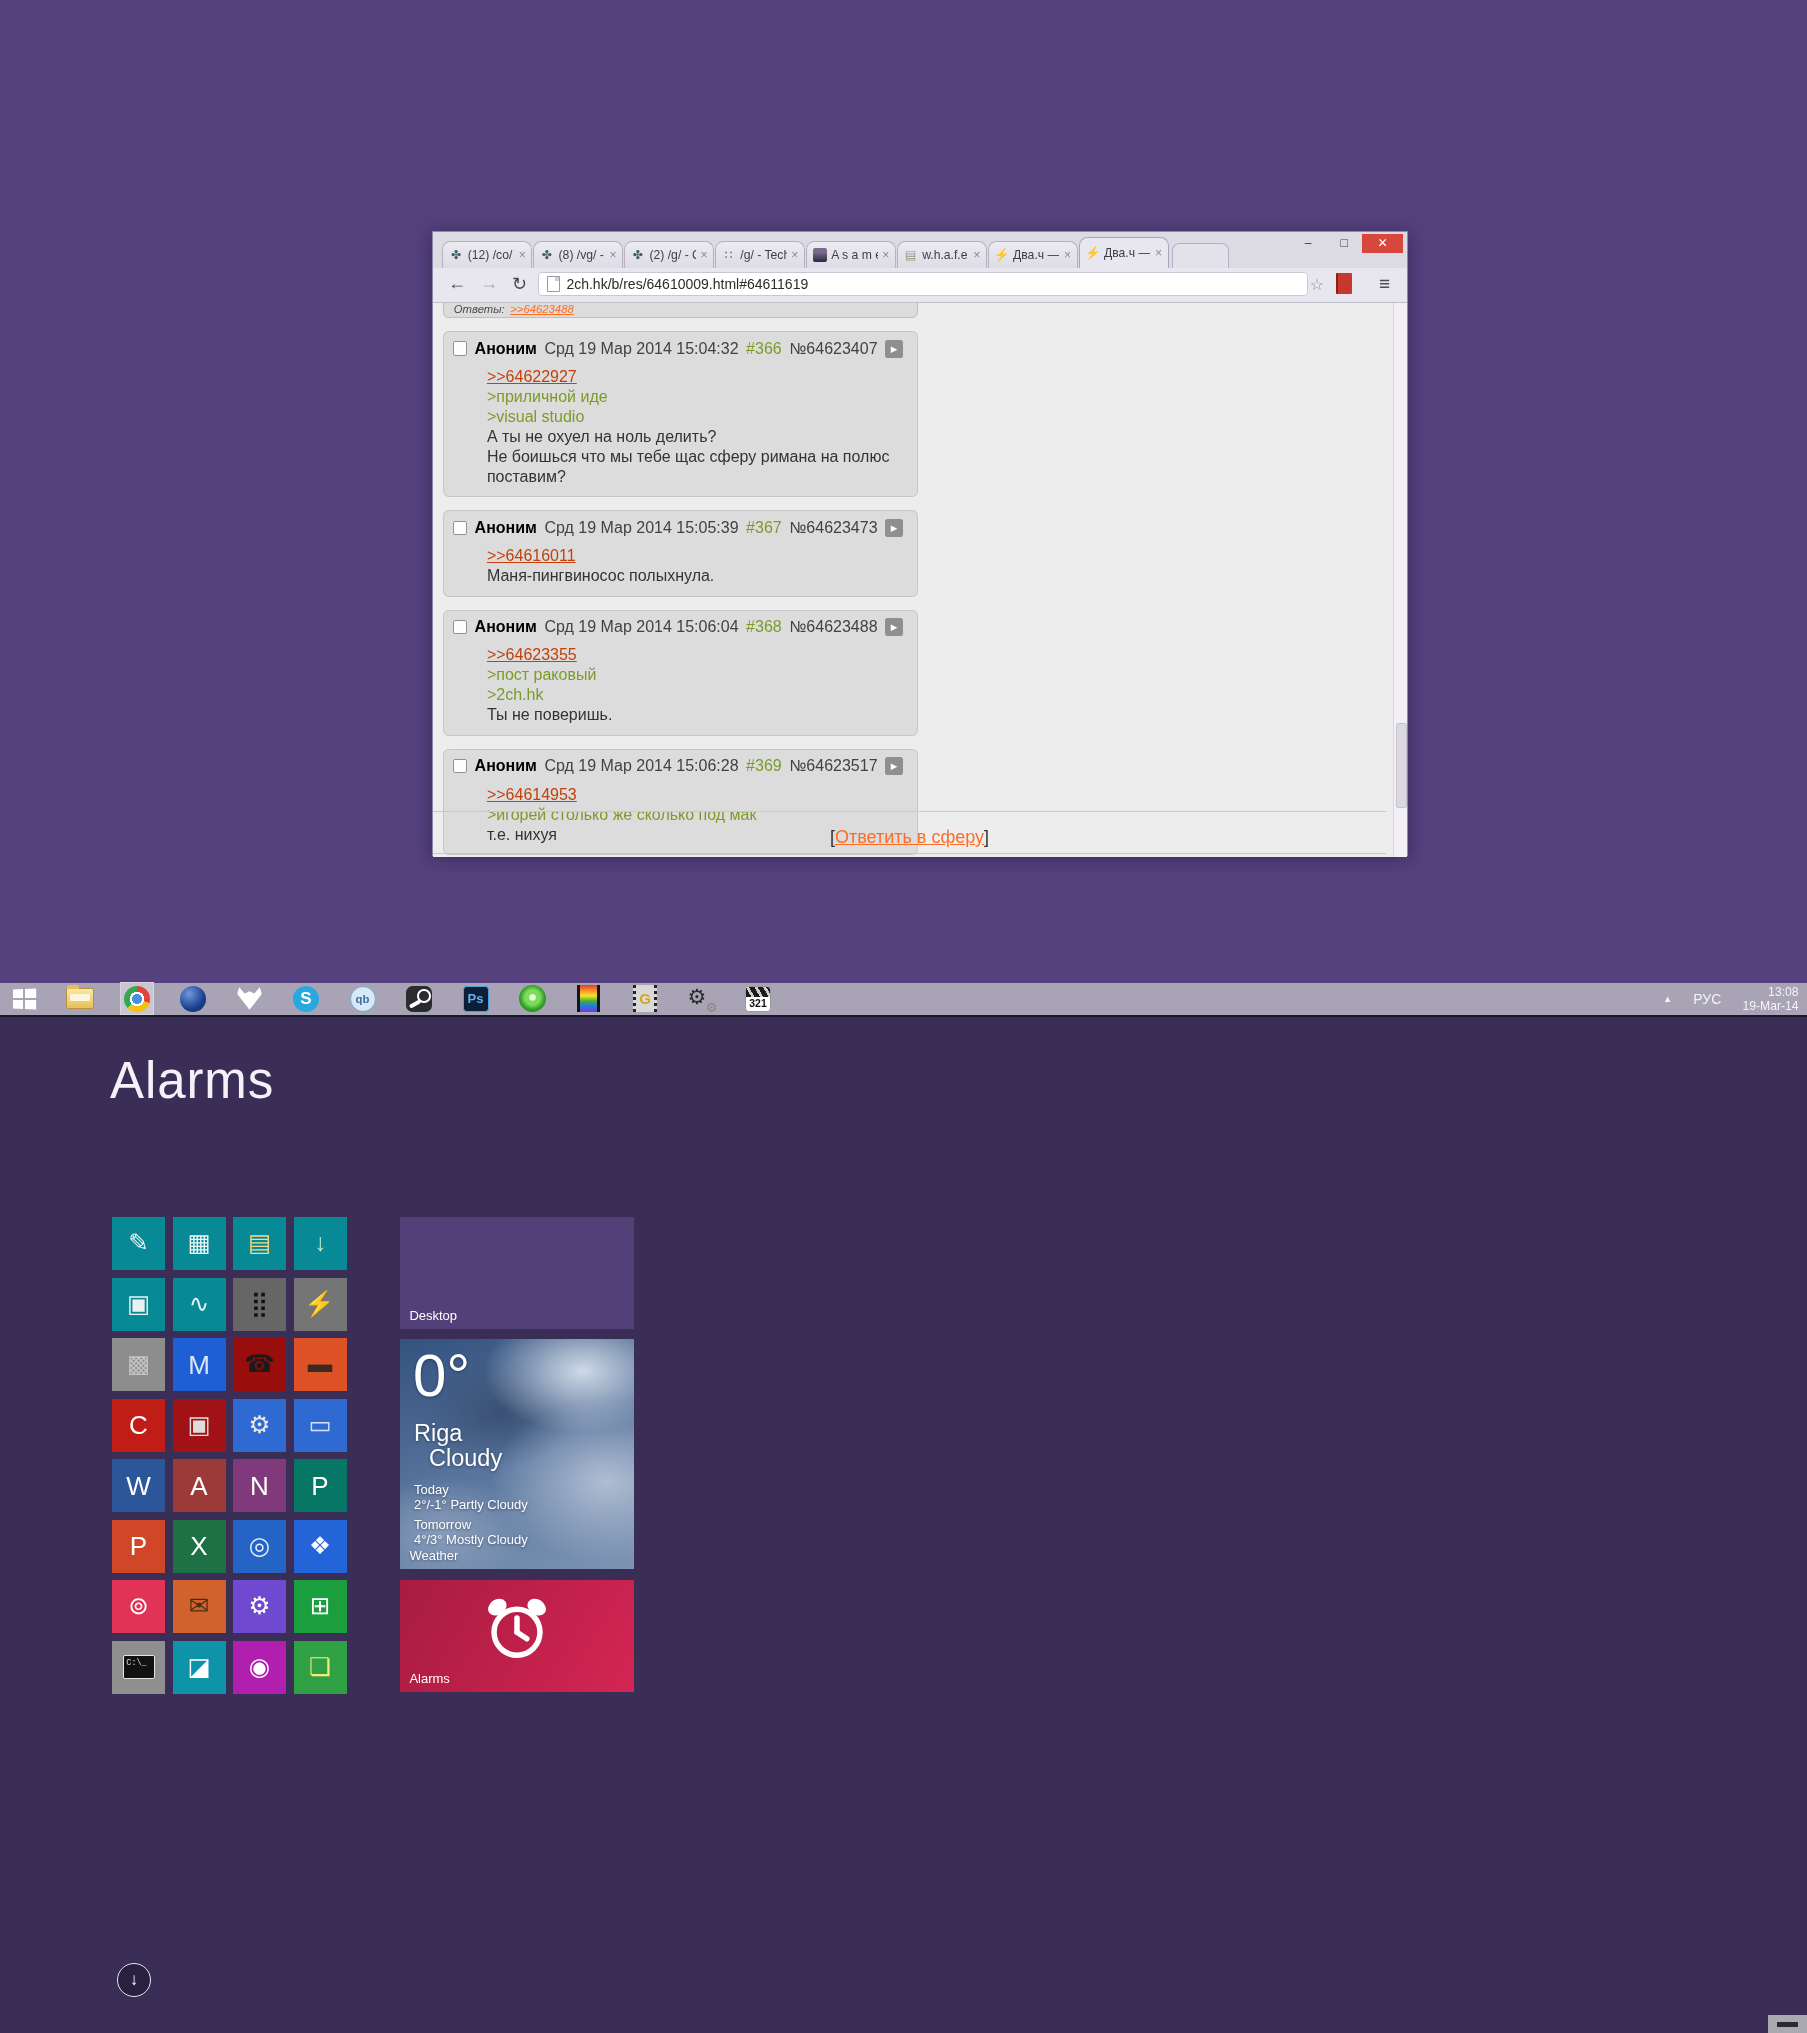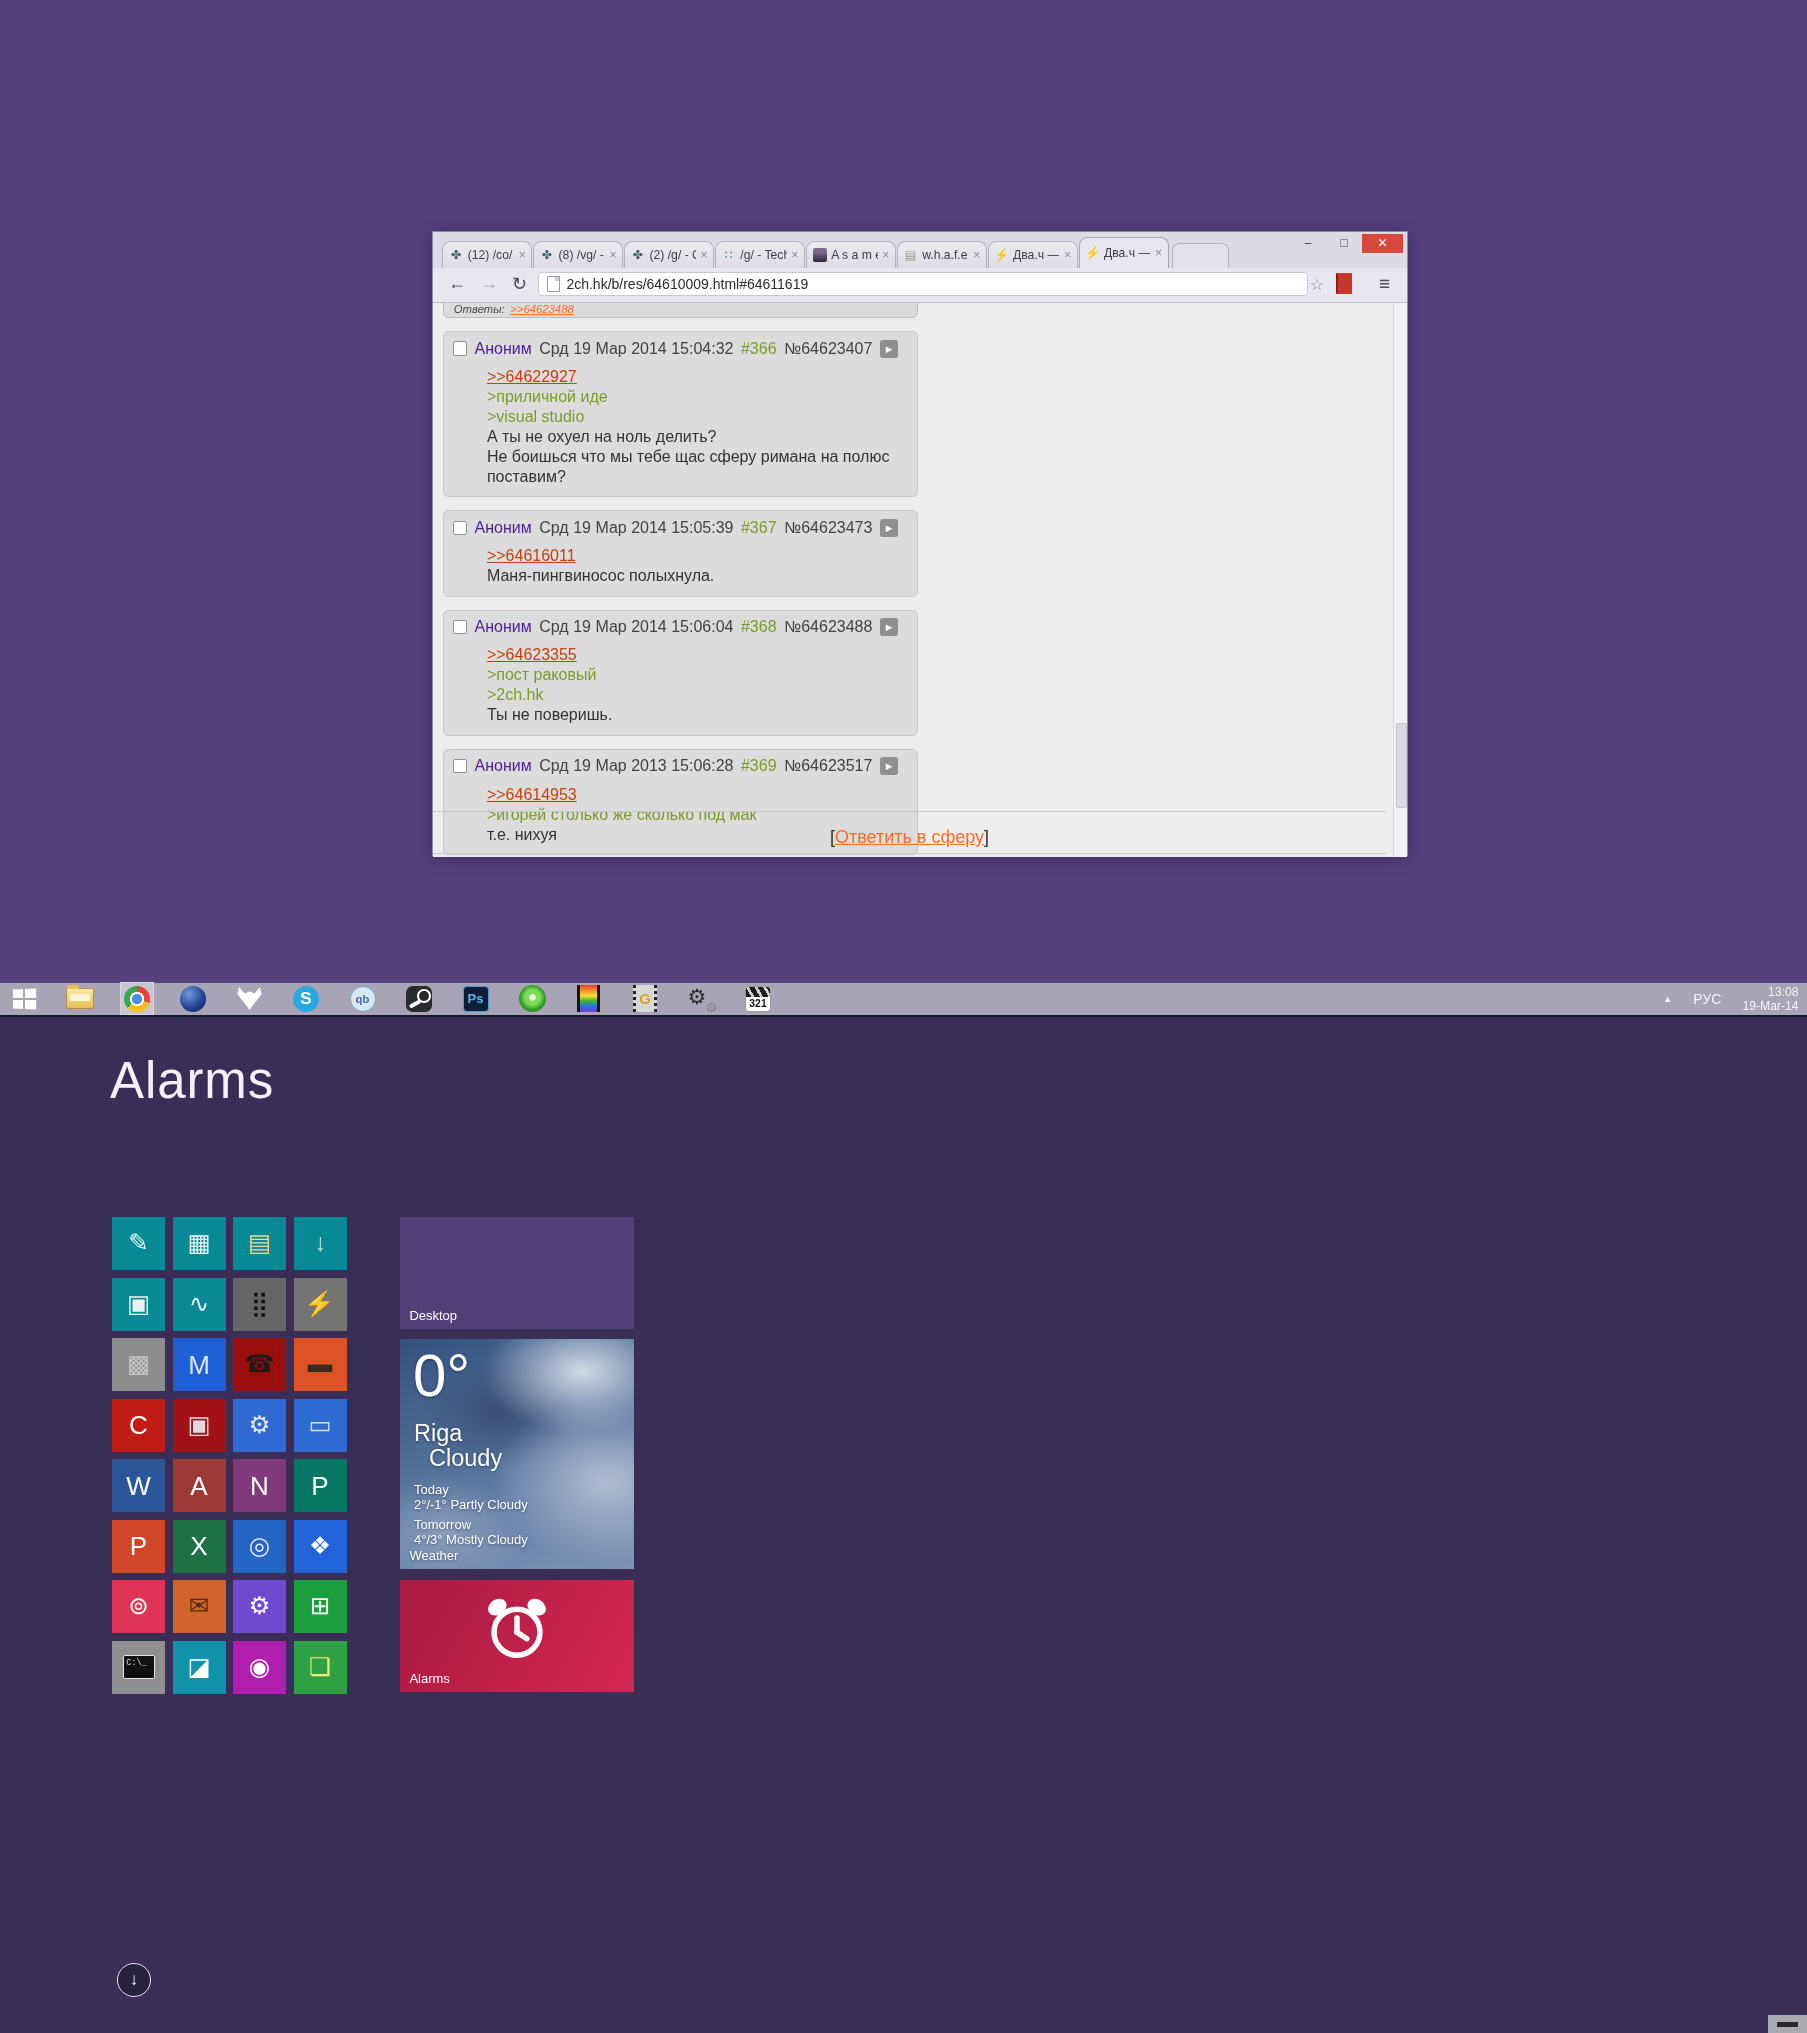--- a/index.html
+++ b/index.html
@@ -55,21 +55,21 @@
   .scrollthumb{position:absolute;left:1.9px;top:420px;width:9.4px;height:83px;background:#dbd8e1;border:0.9px solid #c6c3cf;border-radius:1.9px;}
   .threadcol{position:absolute;left:10.4px;top:0;width:475px;}
   .replymap{margin-top:-8.5px;height:23.5px;background:#dcdcdc;border:0.9px solid #bdbdbd;border-radius:5.6px;
             box-sizing:border-box;display:flex;align-items:center;padding:5.6px 9.4px 0;gap:5.6px;
             font-size:11.3px;font-style:italic;color:#4a4a4a;}
   .replymap a{color:#fe6d26;text-decoration:underline;}
   .post{margin-top:13px;background:#dcdcdc;border:0.9px solid #c6c6c6;border-radius:5.6px;
         padding:7.5px 11.3px 9.4px 8.5px;box-sizing:border-box;font-size:16px;color:#333;}
   .phead{display:flex;align-items:center;gap:7.5px;}
   .pcheck{width:12.2px;height:12.2px;background:#fdfdfd;border:0.9px solid #909090;border-radius:1.9px;flex:0 0 auto;}
-  .pname{color:#4c1d95;font-weight:normal;}
+  .pname{color:#000000;font-weight:bold;}
   .pdate{color:#424242;}
   .pord{color:#7d9b29;}
   .pnum{color:#424242;}
   .pplay{width:18px;height:18px;background:#8f8f8f;border-radius:2.8px;color:#fff;font-size:8.5px;
          display:flex;align-items:center;justify-content:center;flex:0 0 auto;}
   .pbody{margin:9.4px 0 0 34px;line-height:20px;}
   .preply{color:#c2410c;text-decoration:underline;display:inline-block;}
   .pquote{color:#7d9b29;}
   .pline{color:#333;}
   .hrline{position:absolute;left:0;width:953px;border-top:0.9px solid #c9c9c9;}
@@ -288,21 +288,21 @@
             <div class="pquote">&gt;пост раковый</div>
             <div class="pquote">&gt;2ch.hk</div>
             <div class="pline">Ты не поверишь.</div>
           </div>
         </div>
 
         <div class="post">
           <div class="phead">
             <span class="pcheck"></span>
             <span class="pname">Аноним</span>
-            <span class="pdate">Срд 19 Мар 2013 15:06:28</span>
+            <span class="pdate">Срд 19 Мар 2014 15:06:28</span>
             <a class="pord">#369</a>
             <span class="pnum">№64623517</span>
             <span class="pplay">
                 <span>▶</span>
               </span>
           </div>
           <div class="pbody">
             <a class="preply">&gt;&gt;64614953</a>
             <div class="pquote">&gt;игорей столько же сколько под мак</div>
             <div class="pline">т.е. нихуя</div>

